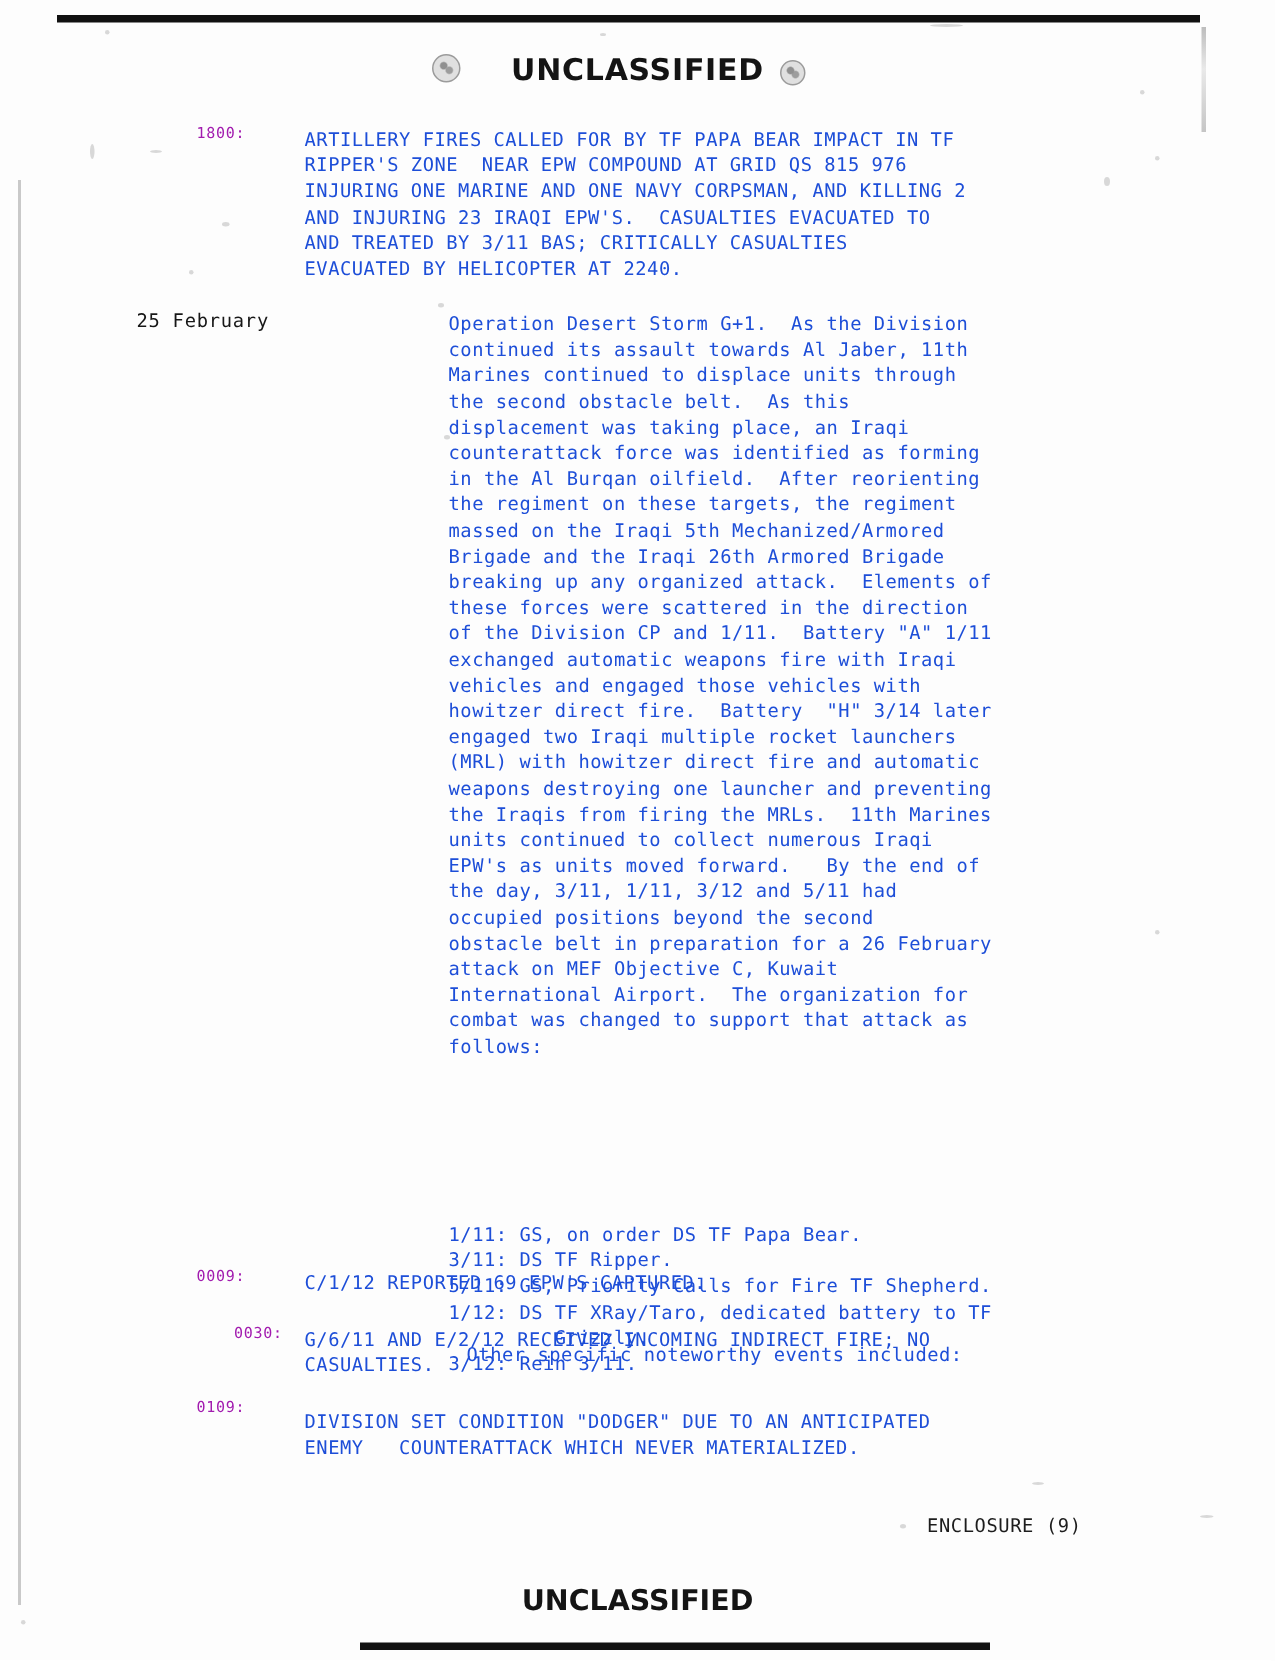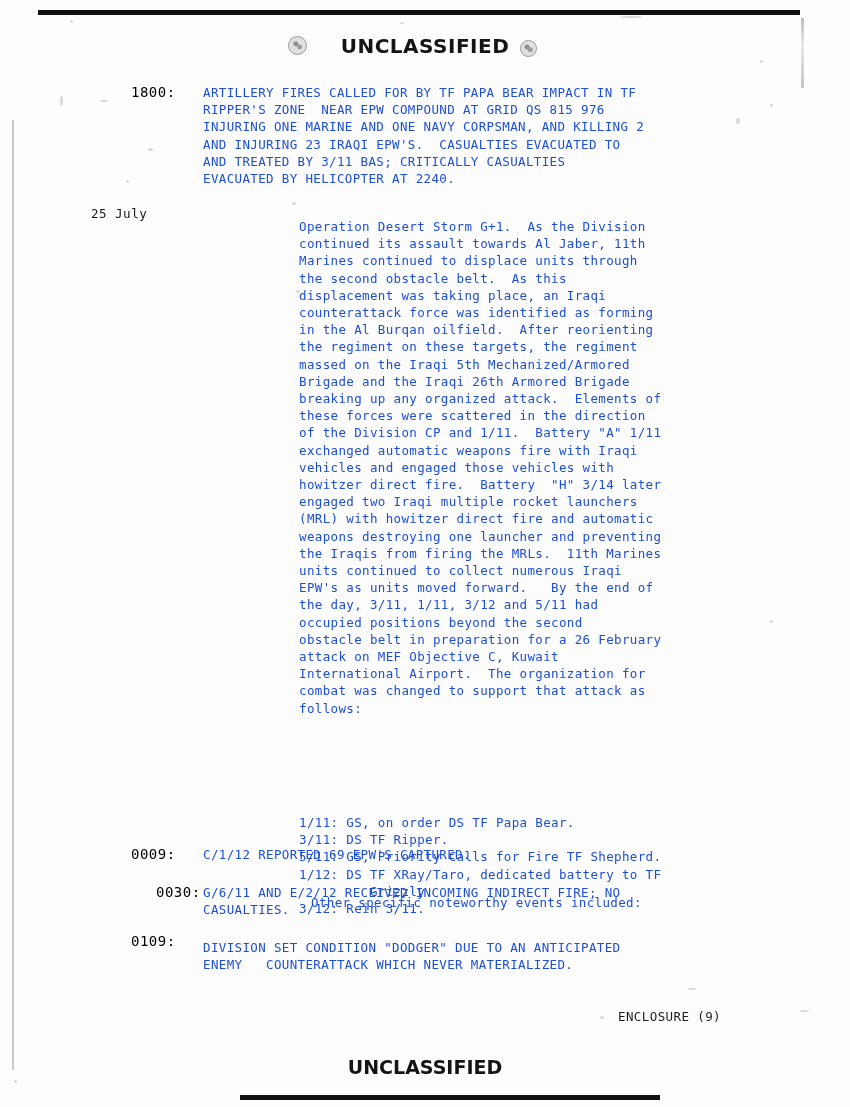--- a/index.html
+++ b/index.html
@@ -119,40 +119,40 @@
     width: 850px;
   }
 
   .entry {
     position: relative;
     display: block;
   }
 
   .time-col {
     position: absolute;
-    font-size: 14px;
+    font-size: 10px;
     letter-spacing: .5px;
     white-space: pre;
-    color: #000000;
+    color: #a21caf;
   }
   .text-col {
     position: absolute;
     font-size: 12.5px;
     line-height: 17.2px;
     letter-spacing: .35px;
     white-space: pre;
     color: #1d4ed8;
   }
 
   .block-1800-time { left: 131px; top: 0px; }
   .block-1800-text { left: 203px; top: 0px; }
 
   .date-col { left: 91px; top: 122px; font-size: 12.5px; letter-spacing: .5px; color:#171717; white-space: pre;}
 
-  .narrative { left: 299px; top: 134px; width: 500px; }
+  .narrative { left: 299px; top: 123px; width: 500px; }
 
   .org-list { left: 299px; top: 730px; }
   .other-note { left: 311px; top: 810px; }
 
   .b0009-time { left: 131px; top: 762px; }
   .b0009-text { left: 203px; top: 762px; }
   .b0030-time { left: 131px; top: 800px; margin-left: 25px; }
   .b0030-text { left: 203px; top: 800px; }
   .b0109-time { left: 131px; top: 849px; }
   .b0109-text { left: 203px; top: 855px; }
@@ -188,21 +188,21 @@
       <div class="time-col block-1800-time">1800:</div>
       <div class="text-col block-1800-text">ARTILLERY FIRES CALLED FOR BY TF PAPA BEAR IMPACT IN TF
 RIPPER'S ZONE  NEAR EPW COMPOUND AT GRID QS 815 976
 INJURING ONE MARINE AND ONE NAVY CORPSMAN, AND KILLING 2
 AND INJURING 23 IRAQI EPW'S.  CASUALTIES EVACUATED TO
 AND TREATED BY 3/11 BAS; CRITICALLY CASUALTIES
 EVACUATED BY HELICOPTER AT 2240.</div>
     </div>
 
     <div class="entry">
-      <div class="time-col date-col">25 July</div>
+      <div class="time-col date-col">25 February</div>
       <div class="text-col narrative">Operation Desert Storm G+1.  As the Division
 continued its assault towards Al Jaber, 11th
 Marines continued to displace units through
 the second obstacle belt.  As this
 displacement was taking place, an Iraqi
 counterattack force was identified as forming
 in the Al Burqan oilfield.  After reorienting
 the regiment on these targets, the regiment
 massed on the Iraqi 5th Mechanized/Armored
 Brigade and the Iraqi 26th Armored Brigade

